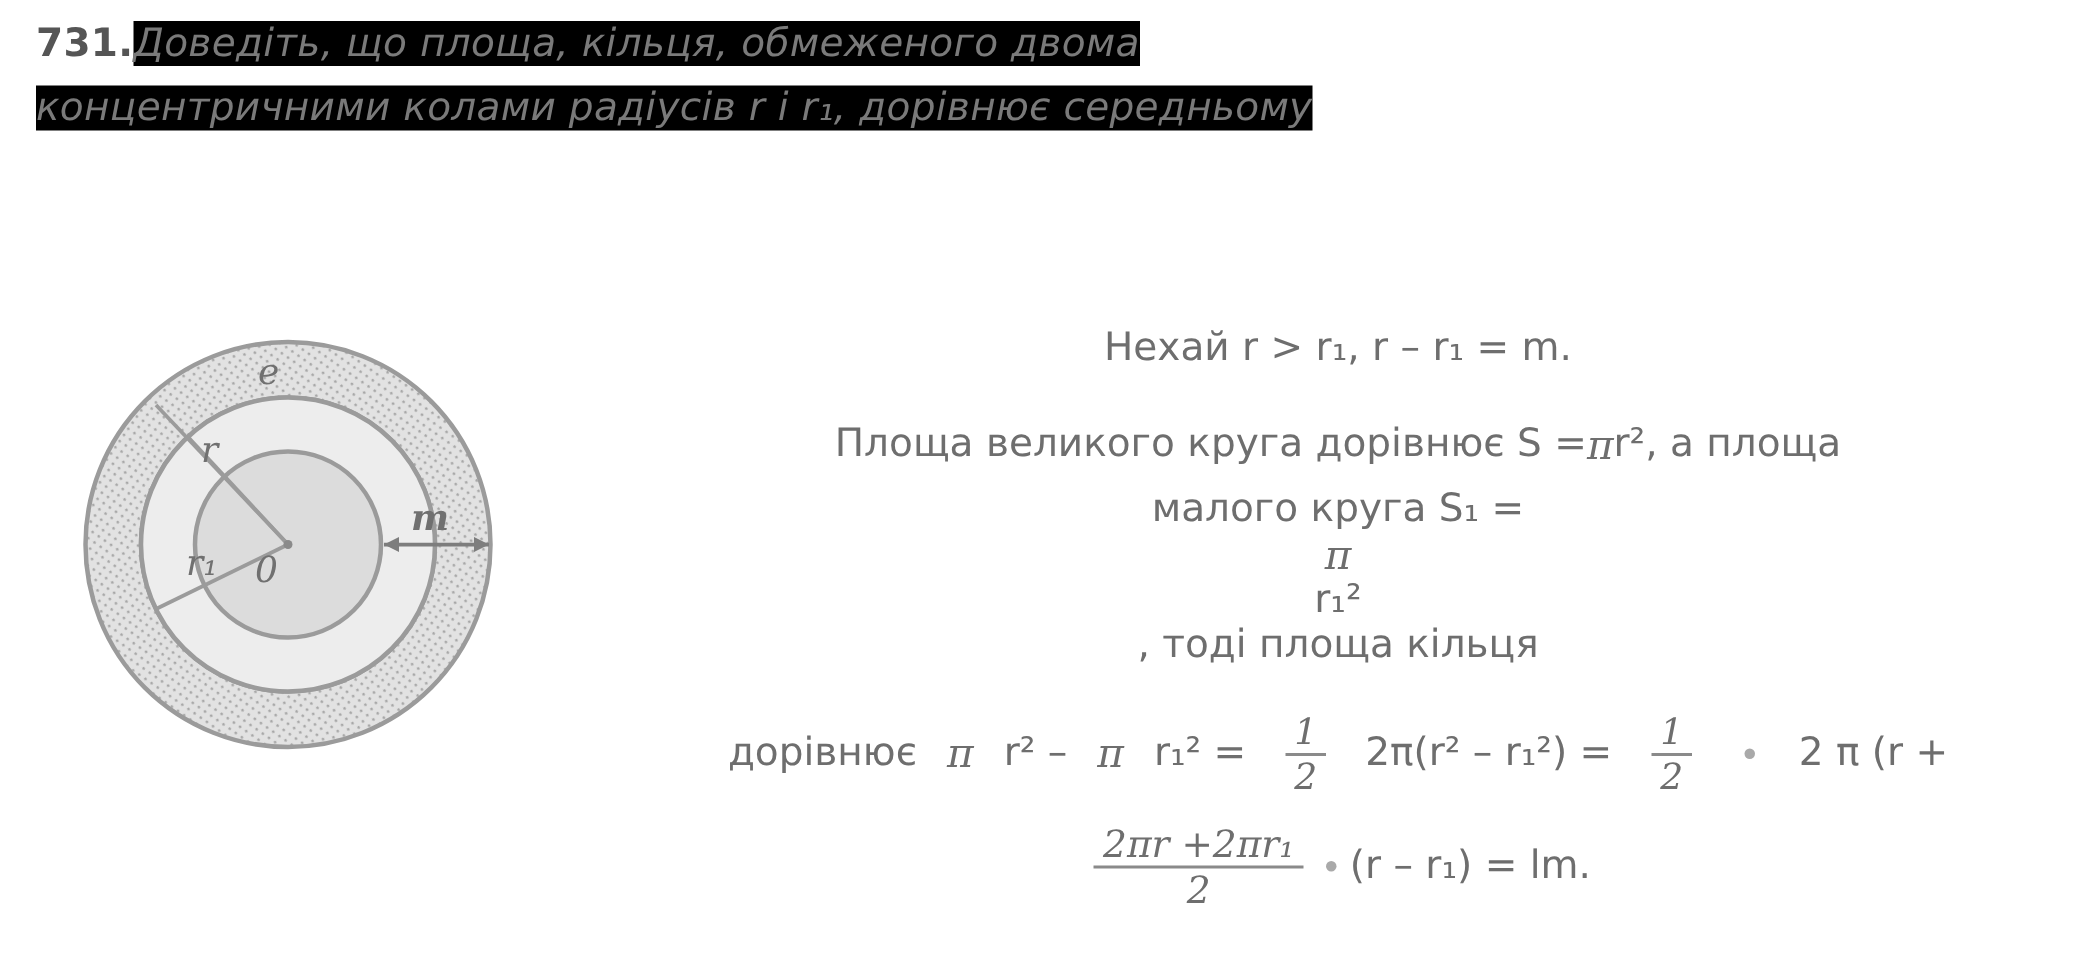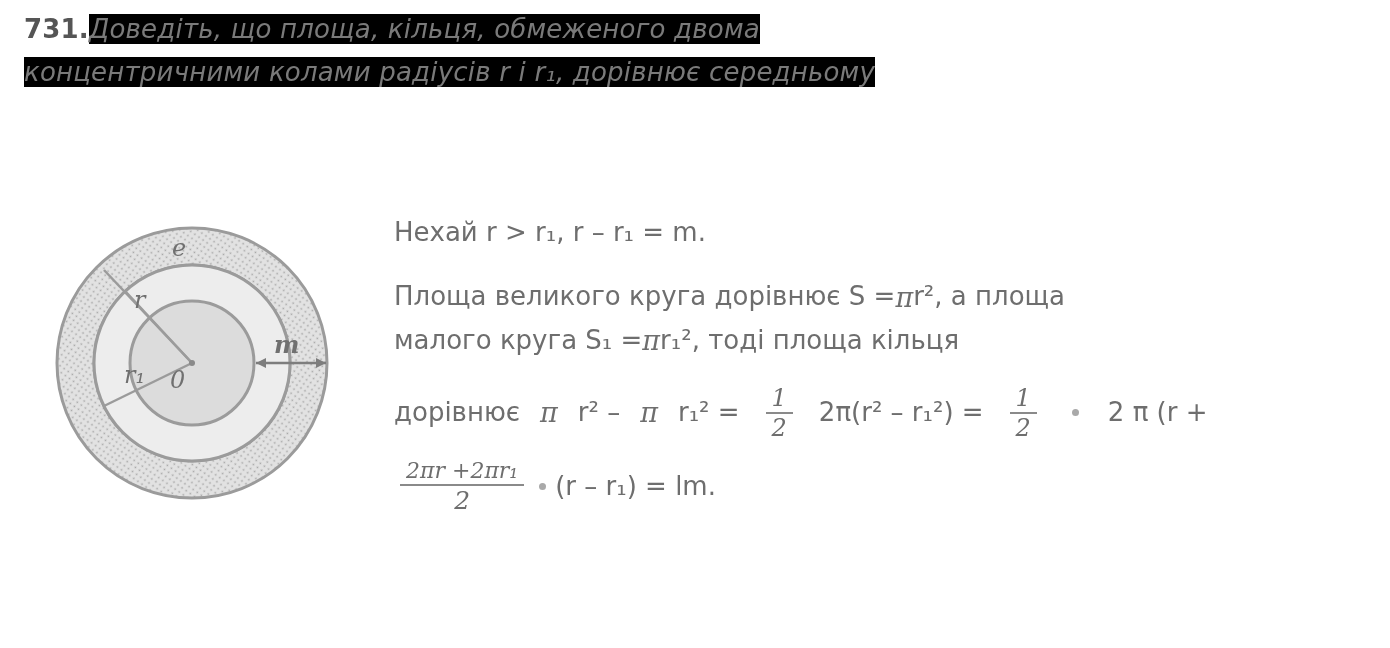--- a/index.html
+++ b/index.html
@@ -62,42 +62,43 @@
     width: 996px;
     font-size: 26px;
     color: #6e6e6e;
     line-height: 1.15;
   }
   .sol-line {
     display: flex;
     align-items: center;
     white-space: nowrap;
     margin-bottom: 26px;
+    justify-content: center;
   }
   .sol-line.l1 { margin-bottom: 34px; }
   .sol-line.l2 { margin-bottom: 12px; }
-  .sol-line.l3 { margin-bottom: 30px; }
+  .sol-line.l3 { margin-bottom: 30px; flex-direction: column; }
   .sol-line.l4 { margin-bottom: 20px; gap: 20px; }
 
   .pi { font-family: "DejaVu Serif", serif; font-style: italic; font-size: 27px; }
 
   
   .frac {
     display: inline-flex;
     flex-direction: column;
     align-items: center;
     justify-content: center;
     vertical-align: middle;
     margin: 0 6px;
     font-family: "DejaVu Serif", serif;
     font-style: italic;
   }
   .frac .nu {
     padding: 0 6px 2px 6px;
-    font-size: 22px;
+    font-size: 25px;
     line-height: 1;
   }
   .frac .bar {
     width: 100%;
     height: 2px;
     background: #8a8a8a;
   }
   .frac .de {
     padding: 2px 6px 0 6px;
     font-size: 25px;

